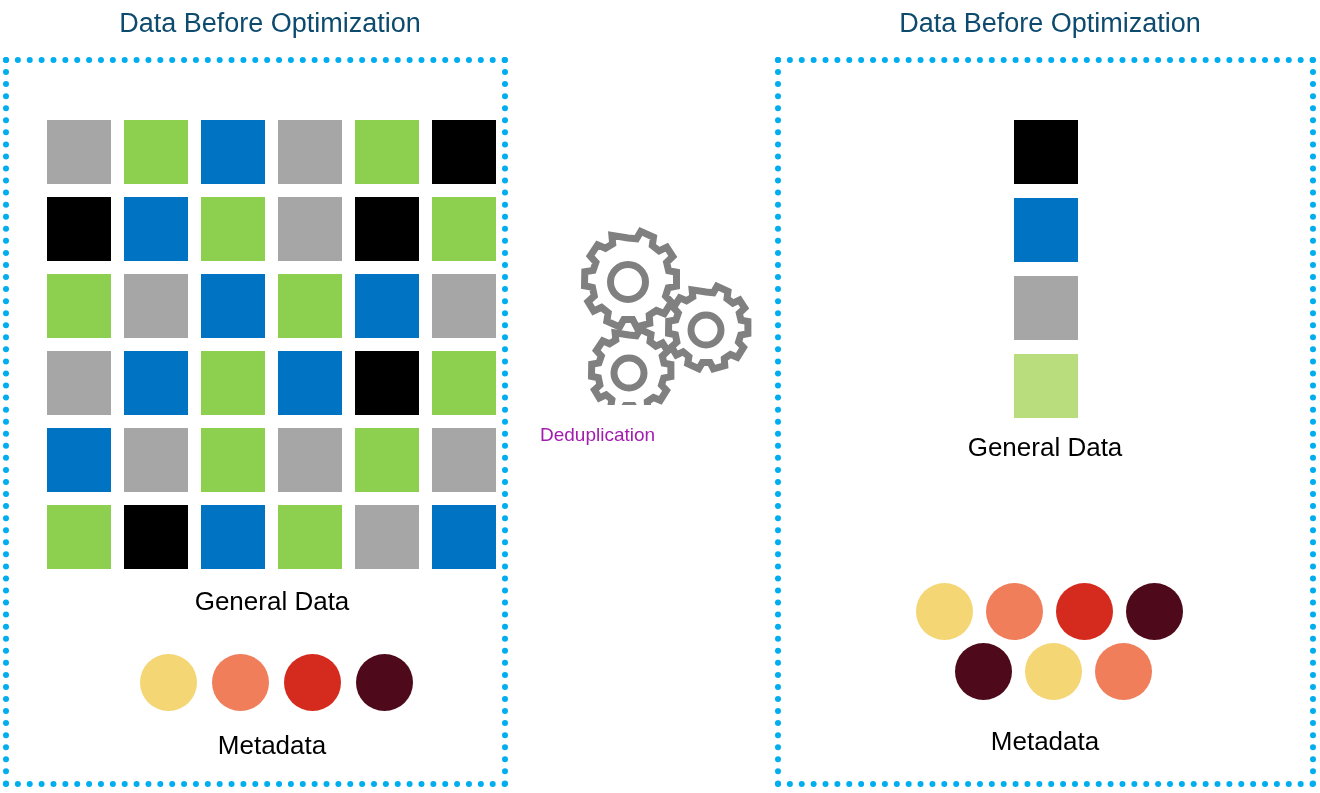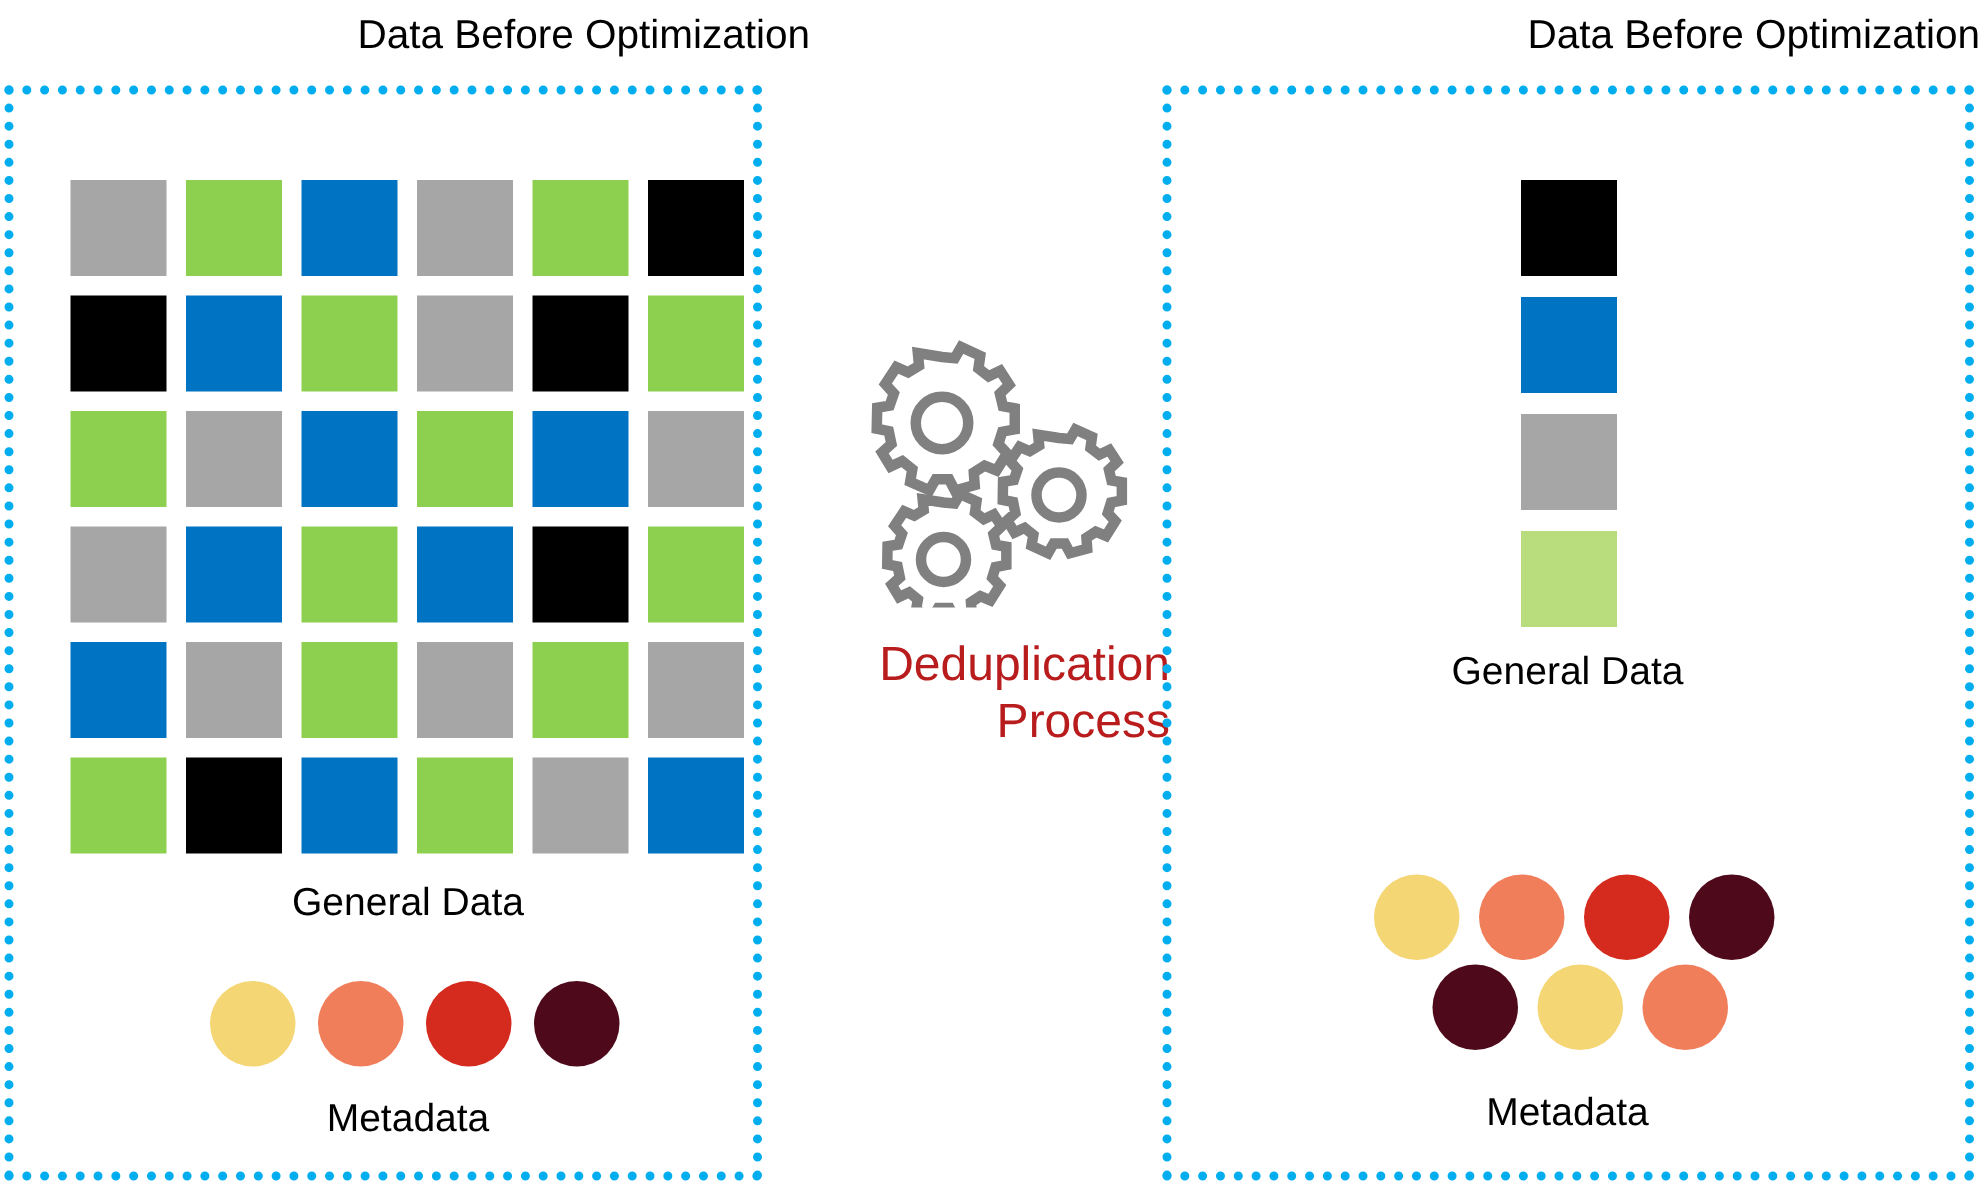--- a/index.html
+++ b/index.html
@@ -12,22 +12,22 @@
     height: 793px;
     position: relative;
     overflow: hidden;
     font-family: "Liberation Sans", sans-serif;
     color: #000000;
   }
 
   .panel-title {
     position: absolute;
     font-size: 27px;
-    color: #000000;
-    text-align: right;
+    color: #0c4a6e;
+    text-align: center;
     white-space: nowrap;
     line-height: 1;
   }
   #title-before { left: 0px; top: 10px; width: 540px; }
   #title-after  { left: 780px; top: 10px; width: 540px; }
 
   .panel {
     position: absolute;
     box-sizing: border-box;
     border: 6px dotted #00AEEF;
@@ -93,24 +93,24 @@
     left: 565px;
     top: 220px;
     width: 200px;
     height: 185px;
   }
   #process-label {
     position: absolute;
     left: 540px;
     top: 424px;
     width: 240px;
-    font-size: 32px;
-    text-align: right;
+    font-size: 19px;
+    text-align: left;
     line-height: 1.18;
-    color: #b91c1c;
+    color: #a21caf;
   }
 </style>
 </head>
 <body>
 
 <div class="panel-title" id="title-before">Data Before Optimization</div>
 
 <div class="panel" id="panel-before" style="border-color: rgb(0, 174, 239);"></div>
 
 <div id="grid-before">
@@ -180,21 +180,20 @@
       <g transform="translate(64,153)">
         <path d="M0,-38 L7.3,-37.3 L11,-43.7 L22,-38.7 L21,-31.4 L26.9,-26.9 L33.5,-30 L38.7,-22 L33.3,-16.9 L35,-9.7 L41.9,-8.5 L41.9,3.6 L34.7,5 L32.5,12.1 L37.5,17.4 L31.3,27.3 L24.5,24.5 L18.3,28.5 L18.8,35.7 L7.4,38.8 L4,32.4 L-3.6,32.4 L-7.3,38.8 L-18.3,33.8 L-17.1,26.6 L-22.9,21.9 L-29.6,25 L-34.5,16.9 L-29.1,12 L-30.6,4.7 L-37.5,3.3 L-37.3,-8.8 L-30.1,-10 L-27.7,-17 L-32.6,-22.5 L-26.2,-32.1 L-19.5,-29.2 L-13.2,-33 L-13.9,-40.2 Z"></path>
         <circle cx="0" cy="0" r="15"></circle>
       </g>
     </g>
   </svg>
 </div>
 
 <div id="process-label">
   <div>Deduplication</div>
-  <div>Process</div>
 </div>
 
 <div class="panel-title" id="title-after">Data Before Optimization</div>
 
 <div class="panel" id="panel-after" style="border-color: rgb(0, 174, 239);"></div>
 
 <div id="grid-after">
     <div class="block" style="background: rgb(0, 0, 0);"></div>
     <div class="block" style="background: rgb(0, 115, 194);"></div>
     <div class="block" style="background: rgb(166, 166, 166);"></div>

